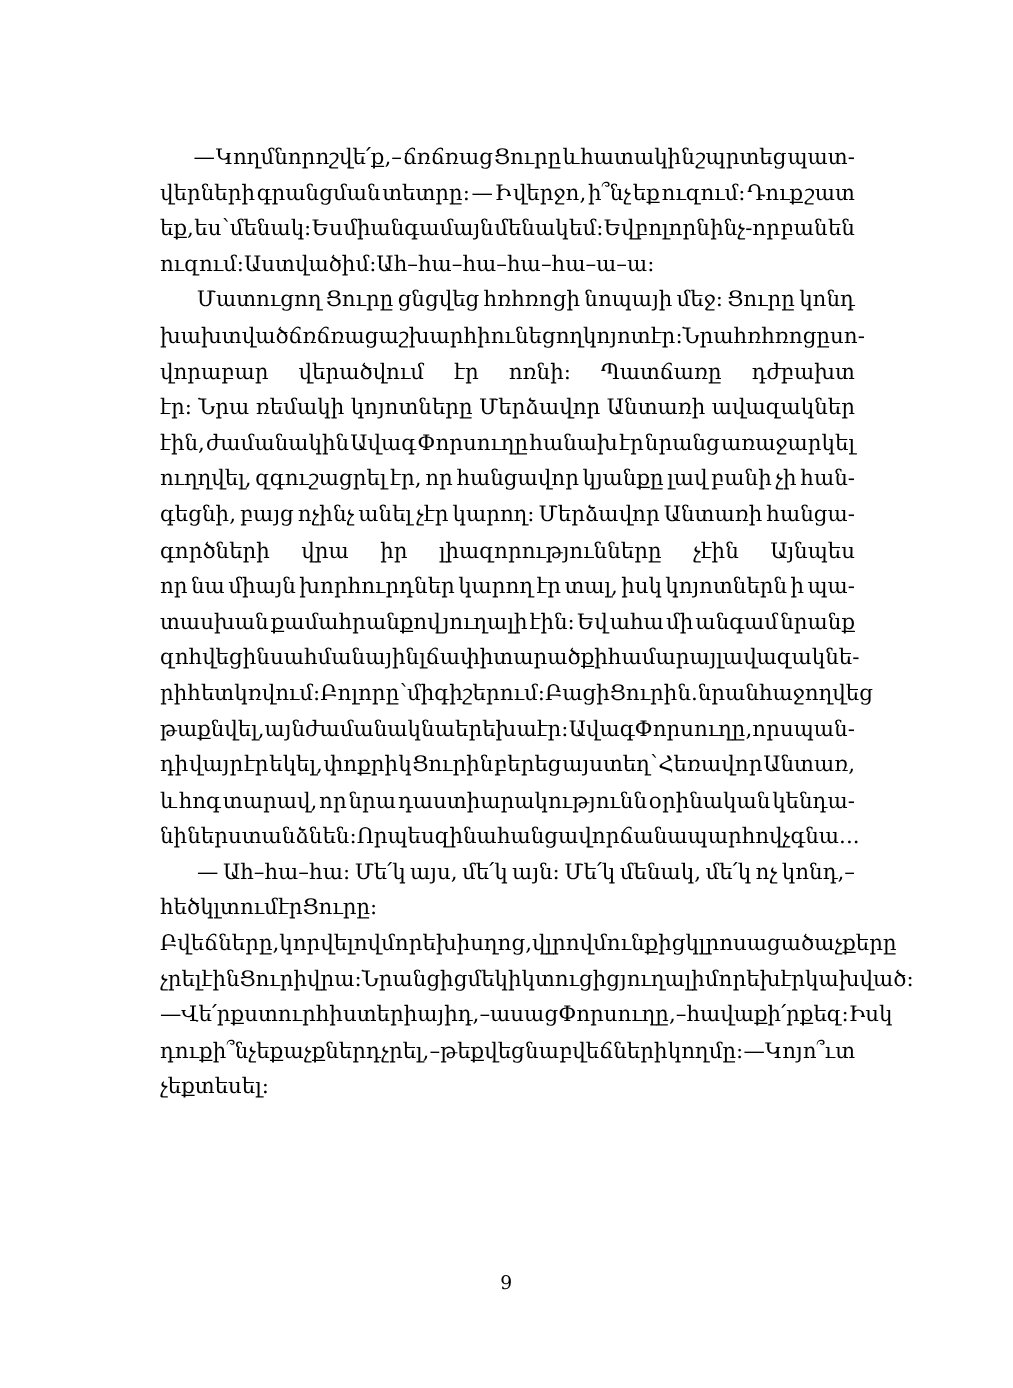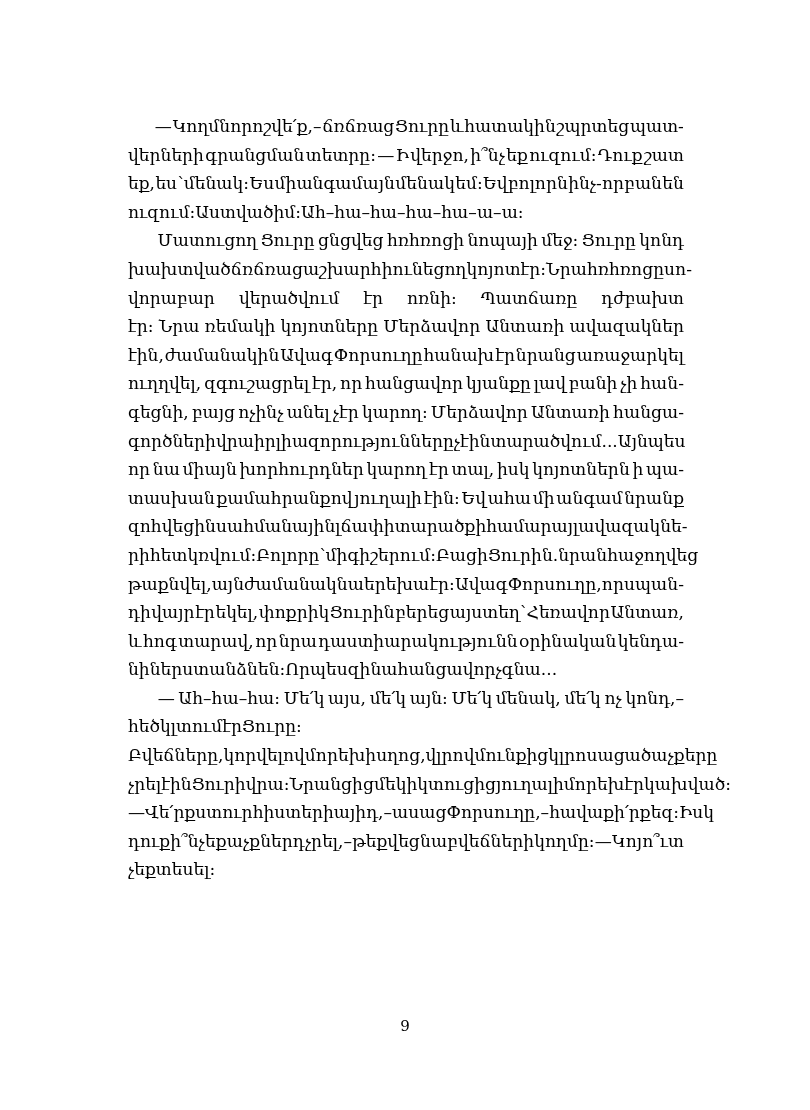--- a/index.html
+++ b/index.html
@@ -86,29 +86,29 @@
         <div class="jline last"><span class="w">ուզում:</span><span class="w">Աստված</span><span class="w">իմ:</span><span class="w">Ահ–հա–հա–հա–հա–ա–ա:</span></div>
       </div>
     <div class="para">
         <div class="jline"><span class="indent"></span><span class="w">Մատուցող</span><span class="w">Ցուրը</span><span class="w">ցնցվեց</span><span class="w">հռհռոցի</span><span class="w">նոպայի</span><span class="w">մեջ:</span><span class="w">Ցուրը</span><span class="w">կոնդ</span></div>
         <div class="jline"><span class="w">խախտված</span><span class="w">ճռճռաց</span><span class="w">աշխարհի</span><span class="w">ունեցող</span><span class="w">կոյոտ</span><span class="w">էր:</span><span class="w">Նրա</span><span class="w">հռհռոցը</span><span class="w">սո-</span></div>
         <div class="jline"><span class="w">վորաբար</span><span class="w">վերածվում</span><span class="w">էր</span><span class="w">ոռնի:</span><span class="w">Պատճառը</span><span class="w">դժբախտ</span></div>
         <div class="jline"><span class="w">էր:</span><span class="w">Նրա</span><span class="w">ռեմակի</span><span class="w">կոյոտները</span><span class="w">Մերձավոր</span><span class="w">Անտառի</span><span class="w">ավազակներ</span></div>
         <div class="jline"><span class="w">էին,</span><span class="w">ժամանակին</span><span class="w">Ավագ</span><span class="w">Փորսուղը</span><span class="w">հանախ</span><span class="w">էր</span><span class="w">նրանց</span><span class="w">առաջարկել</span></div>
         <div class="jline"><span class="w">ուղղվել,</span><span class="w">զգուշացրել</span><span class="w">էր,</span><span class="w">որ</span><span class="w">հանցավոր</span><span class="w">կյանքը</span><span class="w">լավ</span><span class="w">բանի</span><span class="w">չի</span><span class="w">հան-</span></div>
         <div class="jline"><span class="w">գեցնի,</span><span class="w">բայց</span><span class="w">ոչինչ</span><span class="w">անել</span><span class="w">չէր</span><span class="w">կարող:</span><span class="w">Մերձավոր</span><span class="w">Անտառի</span><span class="w">հանցա-</span></div>
-        <div class="jline"><span class="w">գործների</span><span class="w">վրա</span><span class="w">իր</span><span class="w">լիազորությունները</span><span class="w">չէին</span><span class="w">տարածվում...</span><span class="w">Այնպես</span></div>
+        <div class="jline"><span class="w">գործների</span><span class="w">վրա</span><span class="w">իր</span><span class="w">լիազորությունները</span><span class="w">չէին</span><span class="w">Այնպես</span></div>
         <div class="jline"><span class="w">որ</span><span class="w">նա</span><span class="w">միայն</span><span class="w">խորհուրդներ</span><span class="w">կարող</span><span class="w">էր</span><span class="w">տալ,</span><span class="w">իսկ</span><span class="w">կոյոտներն</span><span class="w">ի</span><span class="w">պա-</span></div>
         <div class="jline"><span class="w">տասխան</span><span class="w">քամահրանքով</span><span class="w">յուղալի</span><span class="w">էին:</span><span class="w">Եվ</span><span class="w">ահա</span><span class="w">մի</span><span class="w">անգամ</span><span class="w">նրանք</span></div>
         <div class="jline"><span class="w">զոհվեցին</span><span class="w">սահմանային</span><span class="w">լճափի</span><span class="w">տարածքի</span><span class="w">համար</span><span class="w">այլ</span><span class="w">ավազակնե-</span></div>
         <div class="jline"><span class="w">րի</span><span class="w">հետ</span><span class="w">կռվում:</span><span class="w">Բոլորը՝</span><span class="w">մի</span><span class="w">գիշերում:</span><span class="w">Բացի</span><span class="w">Ցուրին.</span><span class="w">նրան</span><span class="w">հաջողվեց</span></div>
         <div class="jline"><span class="w">թաքնվել,</span><span class="w">այն</span><span class="w">ժամանակ</span><span class="w">նա</span><span class="w">երեխա</span><span class="w">էր:</span><span class="w">Ավագ</span><span class="w">Փորսուղը,</span><span class="w">որ</span><span class="w">սպան-</span></div>
         <div class="jline"><span class="w">դի</span><span class="w">վայր</span><span class="w">էր</span><span class="w">եկել,</span><span class="w">փոքրիկ</span><span class="w">Ցուրին</span><span class="w">բերեց</span><span class="w">այստեղ՝</span><span class="w">Հեռավոր</span><span class="w">Անտառ,</span></div>
         <div class="jline"><span class="w">և</span><span class="w">հոգ</span><span class="w">տարավ,</span><span class="w">որ</span><span class="w">նրա</span><span class="w">դաստիարակությունն</span><span class="w">օրինական</span><span class="w">կենդա-</span></div>
-        <div class="jline last"><span class="w">նիներ</span><span class="w">ստանձնեն:</span><span class="w">Որպեսզի</span><span class="w">նա</span><span class="w">հանցավոր</span><span class="w">չգնա...</span></div>
+        <div class="jline last"><span class="w">նիներ</span><span class="w">ստանձնեն:</span><span class="w">Որպեսզի</span><span class="w">նա</span><span class="w">հանցավոր</span><span class="w">ճանապարհով</span><span class="w">չգնա...</span></div>
       </div>
     <div class="para">
         <div class="jline"><span class="indent"></span><span class="w">—</span><span class="w">Ահ–հա–հա:</span><span class="w">Մե՛կ</span><span class="w">այս,</span><span class="w">մե՛կ</span><span class="w">այն:</span><span class="w">Մե՛կ</span><span class="w">մենակ,</span><span class="w">մե՛կ</span><span class="w">ոչ</span><span class="w">կոնդ,–</span></div>
         <div class="jline last"><span class="w">հեծկլտում</span><span class="w">էր</span><span class="w">Ցուրը:</span></div>
       </div>
     <div class="para">
         <div class="jline"><span class="indent"></span><span class="w">Բվեճները,</span><span class="w">կորվելով</span><span class="w">մորեխիսղոց,</span><span class="w">վլրովմունքից</span><span class="w">կլրոսացած</span><span class="w">աչքերը</span></div>
         <div class="jline last"><span class="w">չրել</span><span class="w">էին</span><span class="w">Ցուրի</span><span class="w">վրա:</span><span class="w">Նրանցից</span><span class="w">մեկի</span><span class="w">կտուցից</span><span class="w">յուղալի</span><span class="w">մորեխ</span><span class="w">էր</span><span class="w">կախված:</span></div>
       </div>
     <div class="para">

